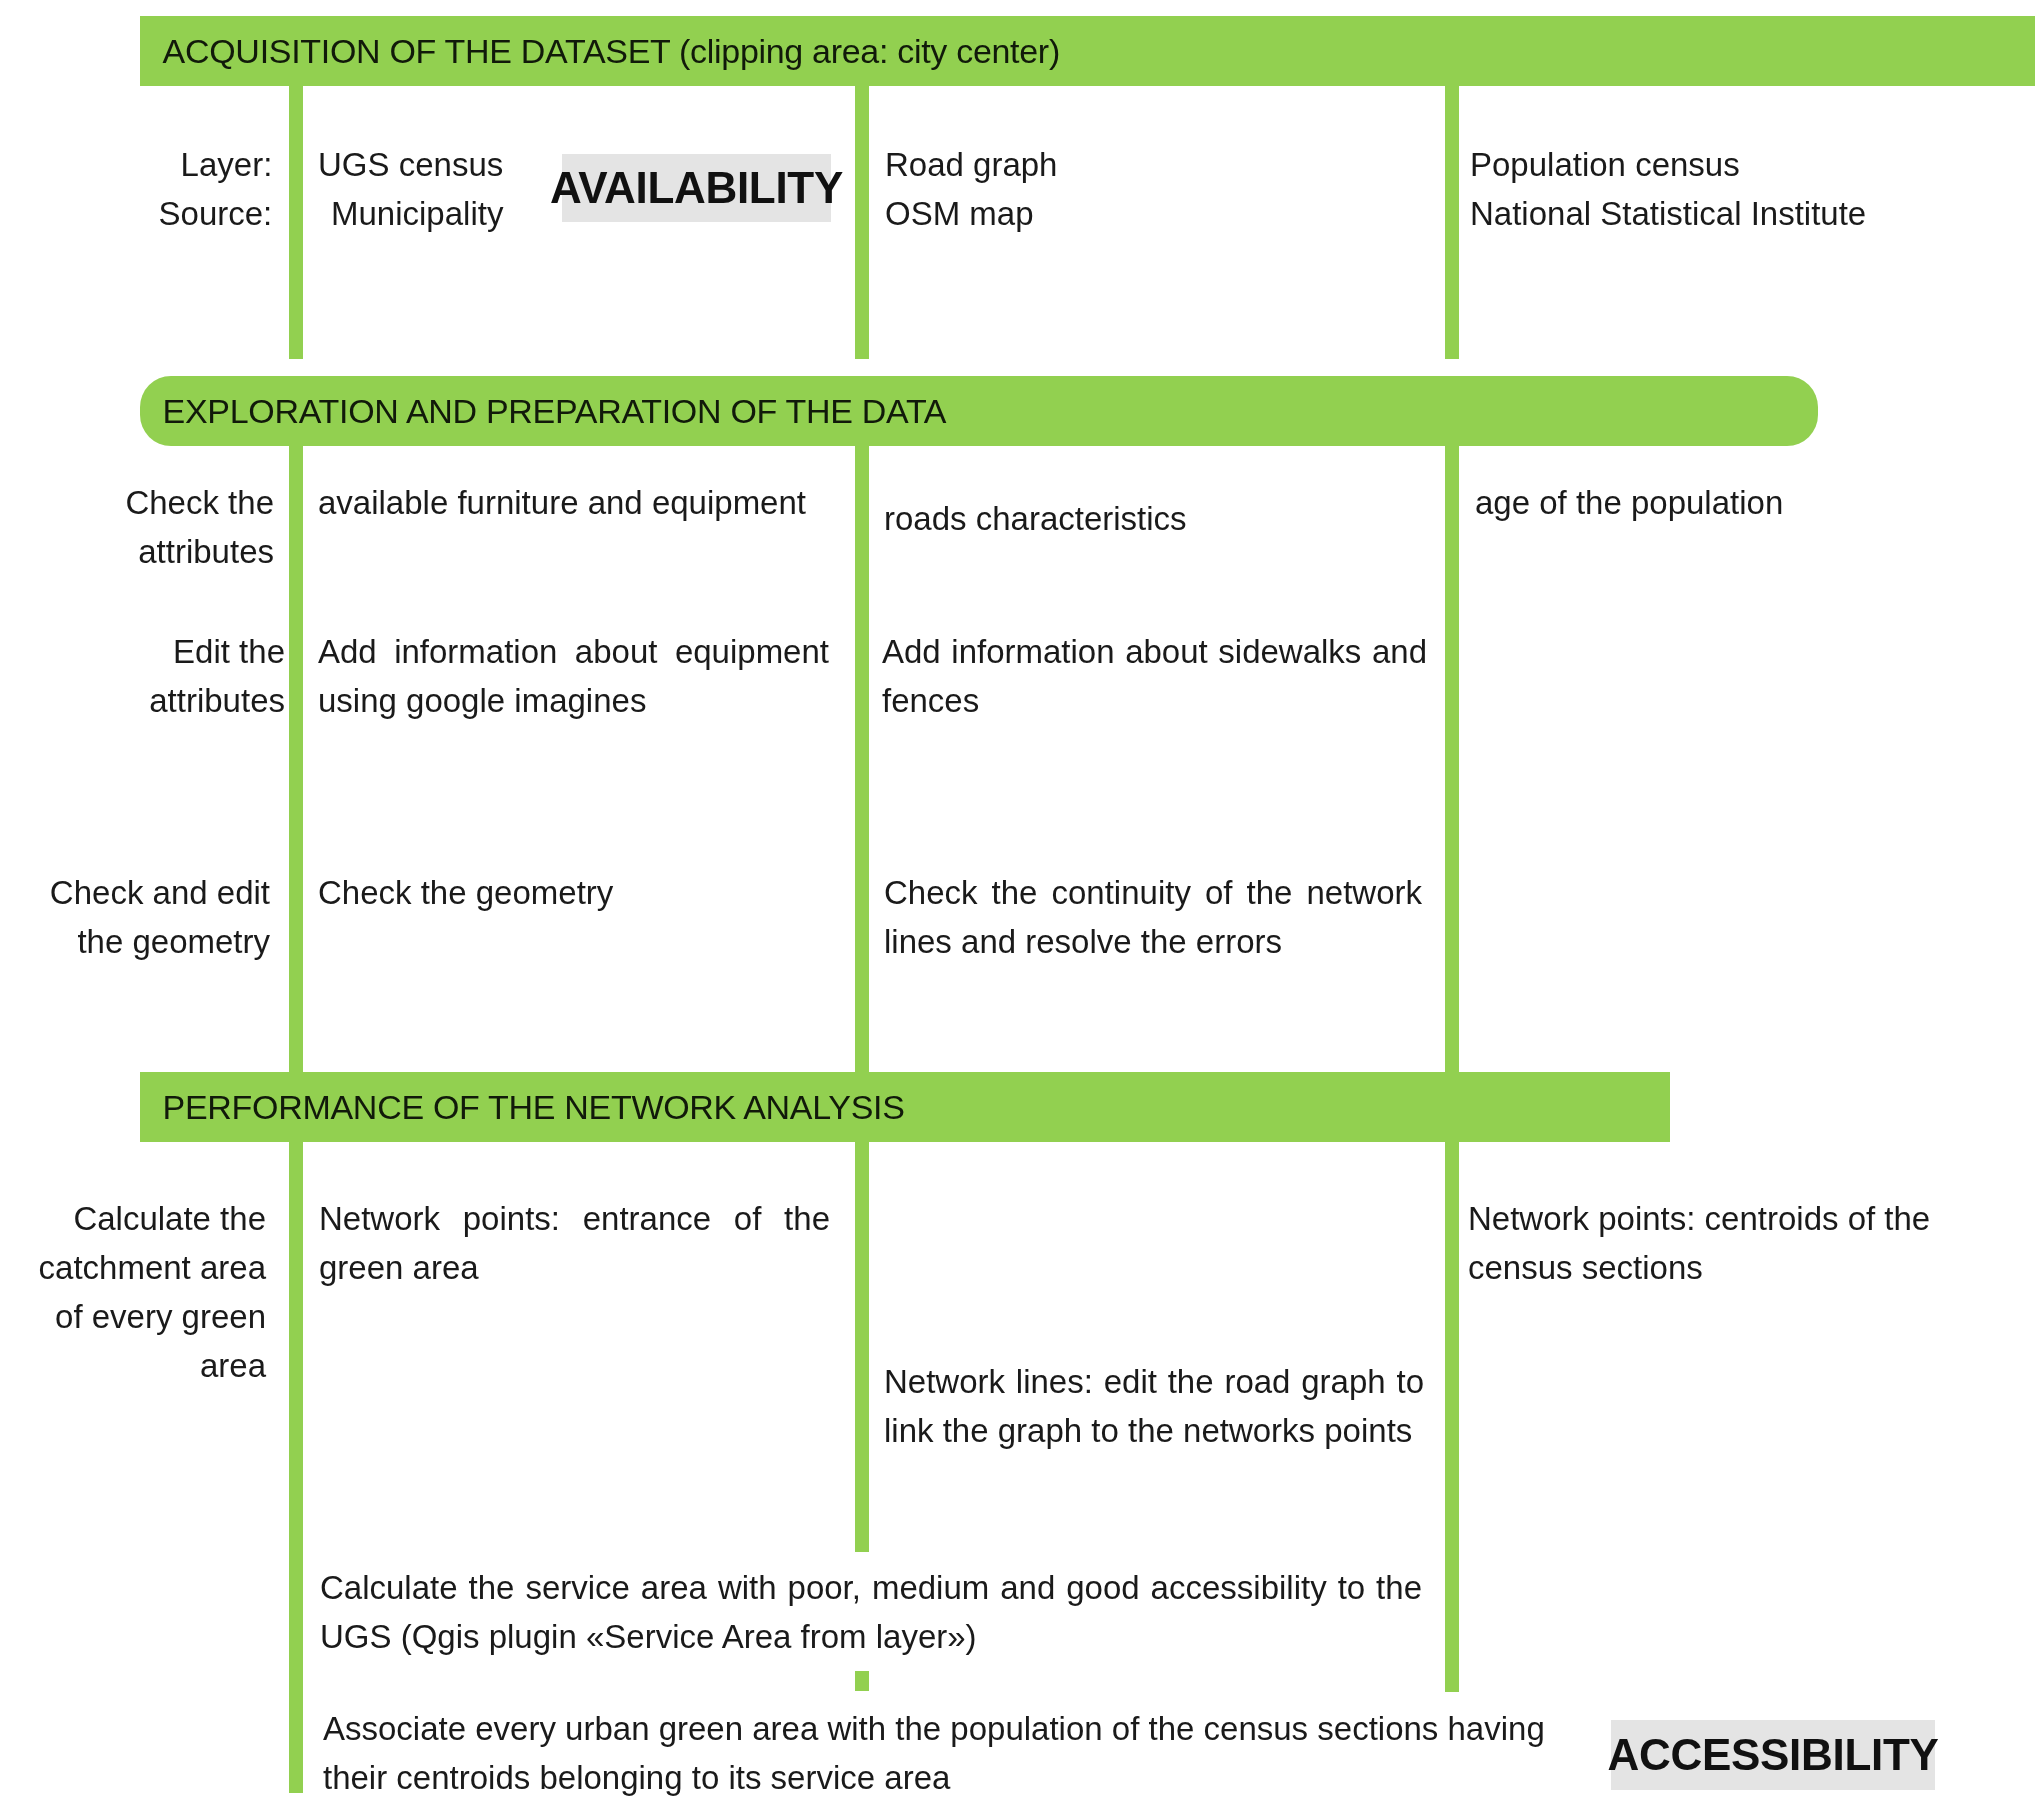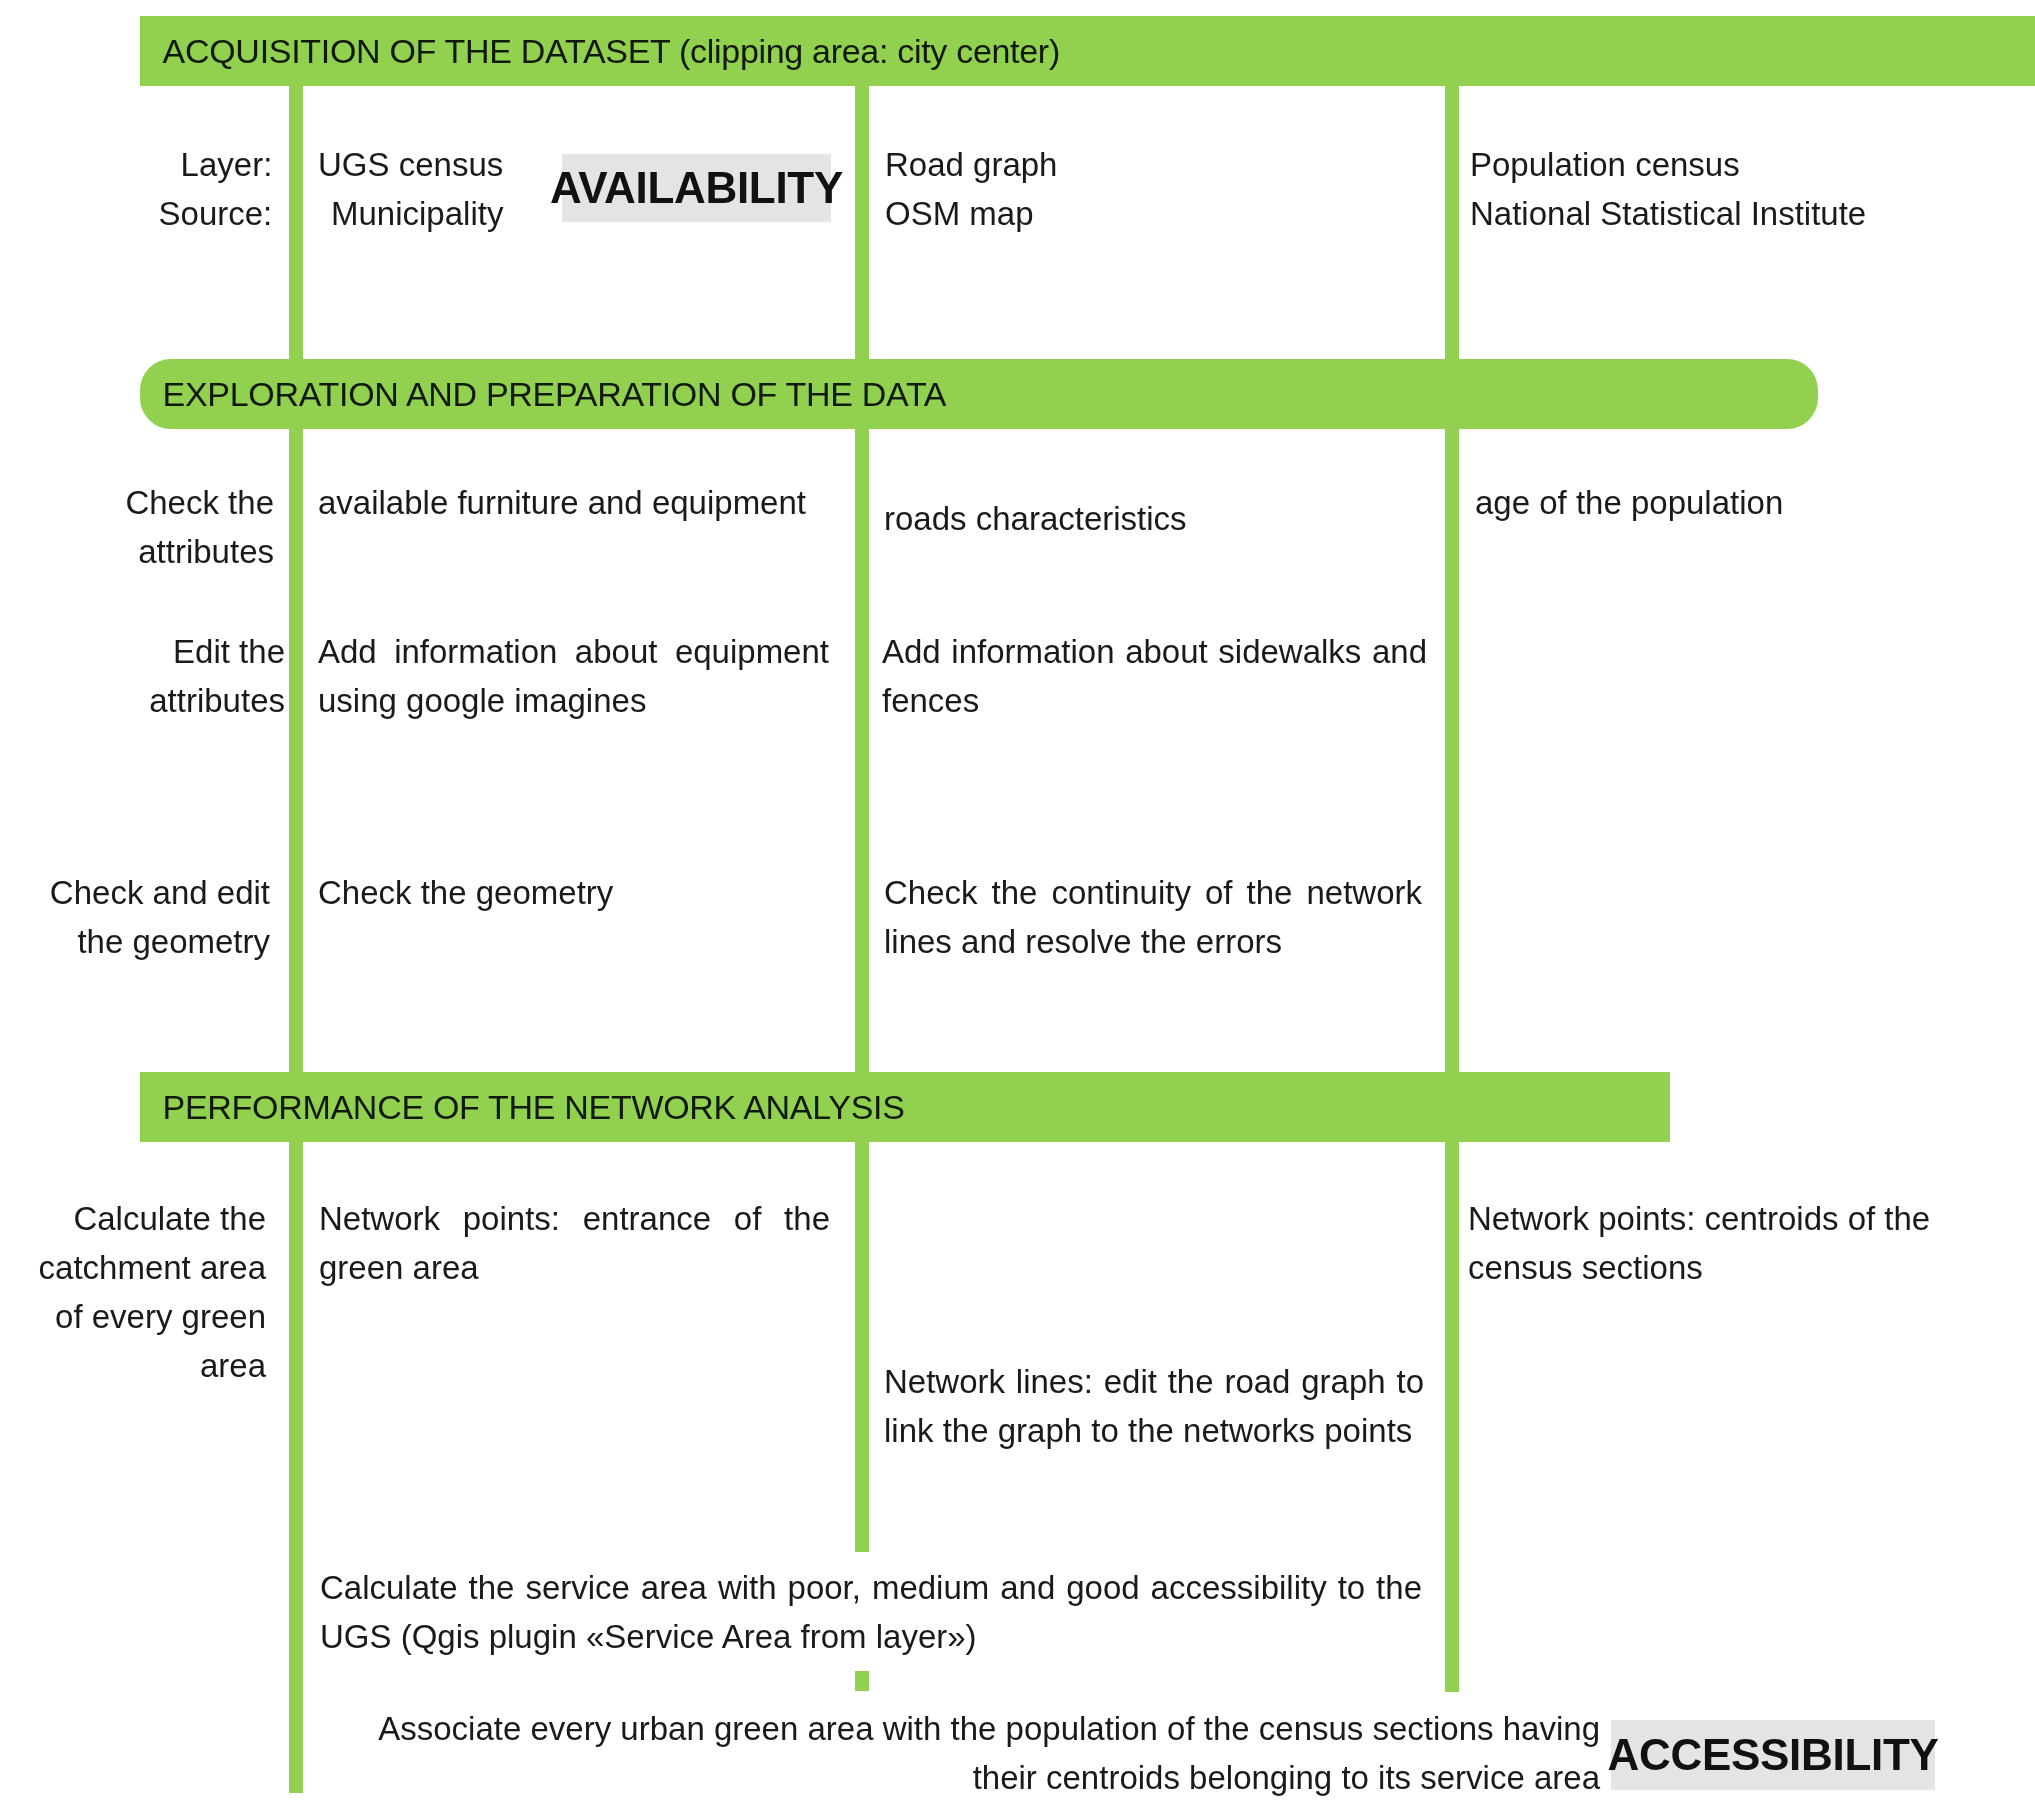--- a/index.html
+++ b/index.html
@@ -14,21 +14,21 @@
   .just { text-align: justify; text-align-last: auto; }
   .tag { position: absolute; background: #e4e4e4; display: flex; align-items: center; justify-content: center;
          font-weight: bold; font-size: 44px; color: #111; letter-spacing: -0.3px; }
 </style>
 </head>
 <body>
 
 <div class="bar" style="left:140px; top:16px; width:1883px; height:70px;">
   <div class="bar-title">ACQUISITION OF THE DATASET (clipping area: city center)</div>
 </div>
-<div class="bar" style="left:140px; top:359px; width:1661px; height:70px;border-radius:31px;">
+<div class="bar" style="left:140px; top:376px; width:1661px; height:70px;border-radius:31px;">
   <div class="bar-title">EXPLORATION AND PREPARATION OF THE DATA</div>
 </div>
 <div class="bar" style="left:140px; top:1072px; width:1513px; height:70px;">
   <div class="bar-title">PERFORMANCE OF THE NETWORK ANALYSIS</div>
 </div>
 
 <div class="vline" style="left:289px; top:86px; height:273px;"></div>
 <div class="vline" style="left:289px; top:429px; height:643px;"></div>
 <div class="vline" style="left:289px; top:1142px; height:651px;"></div>
 
@@ -66,15 +66,15 @@
 <div class="txt right" style="left:17px; top:868px; width:253px;">Check and edit the geometry</div>
 <div class="txt" style="left:318px; top:868px; width:511px;">Check the geometry</div>
 <div class="txt just" style="left:884px; top:868px; width:538px;">Check the continuity of the network lines and resolve the errors</div>
 
 <div class="txt right" style="left:8px; top:1194px; width:258px;">Calculate the catchment area of every green area</div>
 <div class="txt just" style="left:319px; top:1194px; width:511px;">Network points: entrance of the green area</div>
 <div class="txt just" style="left:884px; top:1357px; width:540px;">Network lines: edit the road graph to link the graph to the networks points</div>
 <div class="txt" style="left:1468px; top:1194px; width:543px;">Network points: centroids of the census sections</div>
 
 <div class="txt just" style="left:320px; top:1563px; width:1102px;">Calculate the service area with poor, medium and good accessibility to the UGS (Qgis plugin «Service Area from layer»)</div>
-<div class="txt" style="left:323px; top:1704px; width:1277px;text-align:right;">Associate every urban green area with the population of the census sections having their centroids belonging to its service area</div>
+<div class="txt" style="left:323px; top:1704px; width:1277px;">Associate every urban green area with the population of the census sections having their centroids belonging to its service area</div>
 <div class="tag" style="left:1611px; top:1720px; width:324px; height:70px;">ACCESSIBILITY</div>
 
 
 </body></html>

